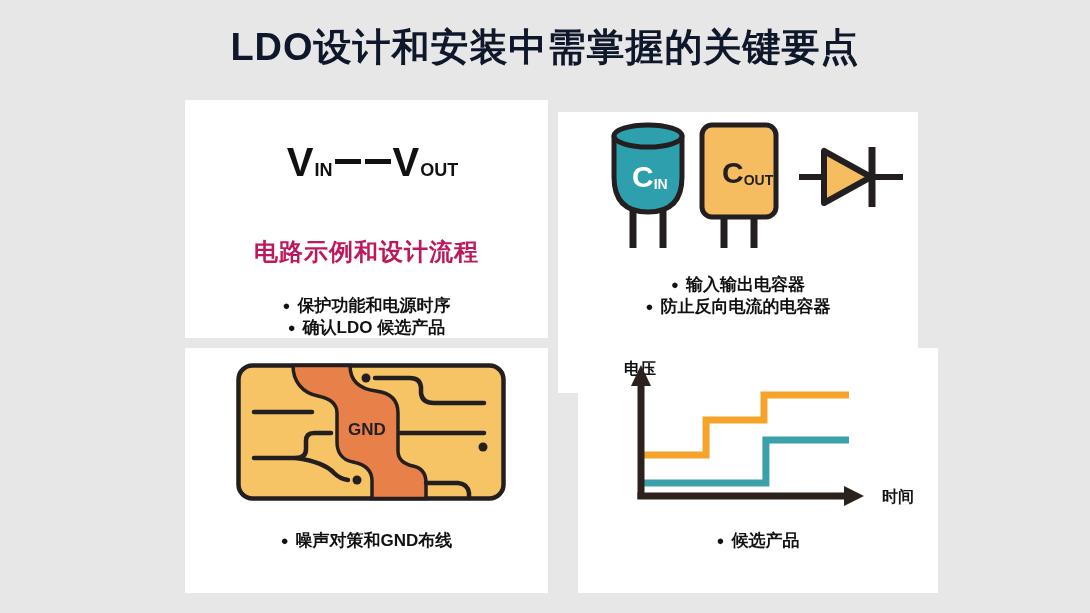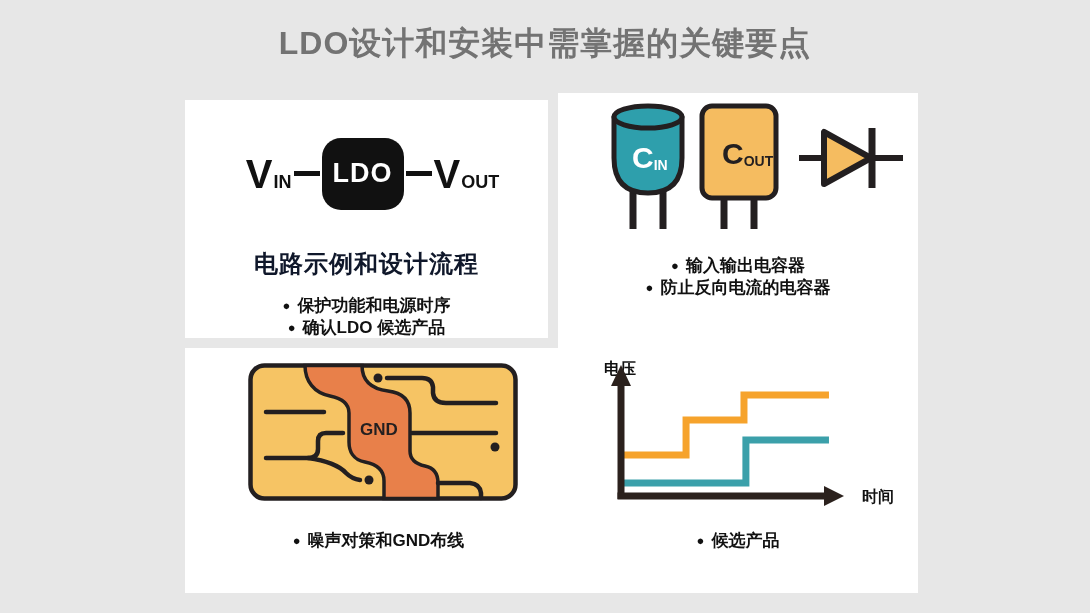--- a/index.html
+++ b/index.html
@@ -4,39 +4,39 @@
 <style>
   html,body { margin:0; padding:0; }
   body {
     width:1090px; height:613px; position:relative; overflow:hidden;
     background:#e7e7e7;
     font-family:"Liberation Sans", sans-serif;
     color:#111;
   }
   .main-title {
     position:absolute; left:0; right:0; top:22px;
-    text-align:center; font-size:32px; font-weight:900; letter-spacing:1px;
-    color:#737373;
+    text-align:center; font-size:38px; font-weight:900; letter-spacing:1px;
+    color:#0f172a;
   }
   .panel {
     position:absolute; background:#ffffff;
     display:flex; flex-direction:column; align-items:center;
   }
   #panel-circuit    { left:185px; top:100px; width:363px; height:238px; }
-  #panel-components { left:558px; top:93px; width:360px; height:281px; }
-  #panel-layout     { left:185px; top:348px; width:363px; height:245px;padding-left:12px; }
-  #panel-sequencing { left:558px; top:348px; width:360px; height:245px; }
+  #panel-components { left:558px; top:112px; width:360px; height:281px; }
+  #panel-layout     { left:185px; top:348px; width:363px; height:245px; }
+  #panel-sequencing { left:578px; top:348px; width:360px; height:245px; }
 
   .illus { display:flex; align-items:center; justify-content:center; width:100%; }
   .illus-top { height:148px; }
   .illus-bottom { height:168px; }
 
   .panel-title {
     font-size:24px; font-weight:900; letter-spacing:1px; line-height:26px;
-    color:#0f172a; text-align:center; margin:4px;
+    color:#be185d; text-align:center; margin:16px;
   }
   .bullets {
     margin-top:14px; display:flex; flex-direction:column; align-items:center; gap:1px;
   }
   .bullet {
     display:flex; align-items:center; gap:7px;
     font-size:17px; font-weight:700; line-height:21px; color:#111;
   }
   .bullet .marker { font-size:13px; line-height:21px; }
 
@@ -74,23 +74,20 @@
 <div class="main-title">LDO设计和安装中需掌握的关键要点</div>
 
 <section class="panel" id="panel-circuit">
   <div class="illus illus-top">
     <div class="ldo-row">
       <div class="vlabel">
         <span class="vmain">V</span>
           <span class="vsub">IN</span>
       </div>
       <div class="wire"></div>
-      <div class="ldo-box">
-        <span>LDO</span>
-      </div>
       <div class="wire"></div>
       <div class="vlabel">
         <span class="vmain">V</span>
           <span class="vsub">OUT</span>
       </div>
     </div>
   </div>
   <h2 class="panel-title">电路示例和设计流程</h2>
   <div class="bullets">
     <div class="bullet">

